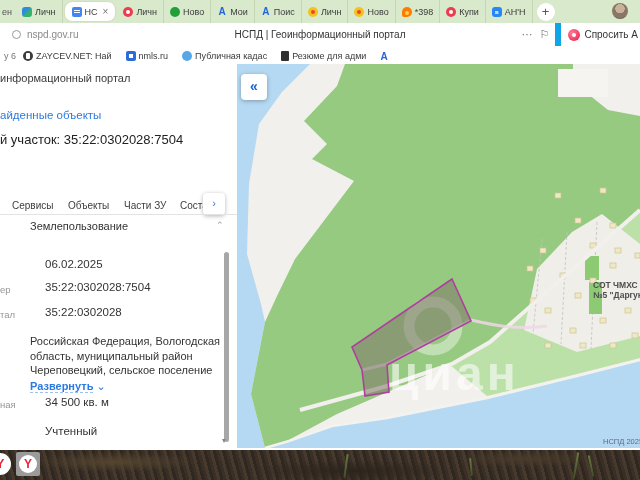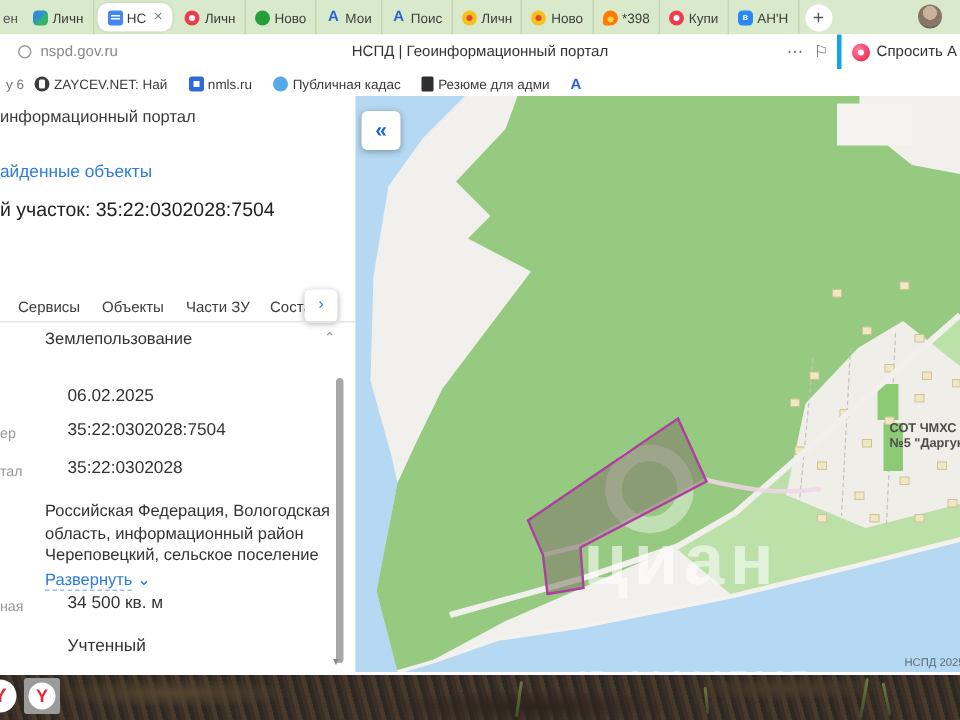--- a/index.html
+++ b/index.html
@@ -43,21 +43,21 @@
   
   .addrbar { position:absolute; left:0; top:23px; width:640px; height:23px; background:#fff;
     display:flex; align-items:center; font-size:10px; color:#333; }
   .siteinfo { width:9px; height:9px; border:1px solid #9a9a9a; border-radius:50%; margin:0 6px 0 12px; }
   .url { color:#8a8a8a; }
   .addr-title { position:absolute; left:0; right:0; text-align:center; color:#333; }
   .addr-right { position:absolute; right:0; top:0; height:23px; display:flex; align-items:center;
     gap:6px; background:#fff; padding-right:2px; }
   .more-dots { color:#777; font-size:11px; letter-spacing:1px; }
   .bm-flag { color:#666; font-size:11px; }
-  .alice-wrap { display:flex; align-items:center; gap:4px; border-left:3px solid #0ea5e9;
+  .alice-wrap { display:flex; align-items:center; gap:4px; border-left:6px solid #0ea5e9;
     padding-left:7px; height:23px; }
   .alice-ic { width:12px; height:12px; border-radius:50%;
     background:radial-gradient(circle at 35% 35%, #ff7d9c, #f2355c 70%); }
   .alice-ic::after{ content:""; display:block; width:4px; height:4px; margin:4px; border-radius:50%; background:#fff; }
 
   
   .bmbar { position:absolute; left:0; top:46px; width:640px; height:20px; background:#fff;
     border-bottom:1px solid #e3e3e3; display:flex; align-items:center; font-size:9px; color:#3b3b3b; }
   .bm-item { display:flex; align-items:center; gap:3px; padding:0 7px; white-space:nowrap; }
   .bm-frag { padding-left:4px; color:#777; }
@@ -82,21 +82,21 @@
   .p-tab { top:136px; font-size:10px; color:#3d3d3d; }
   .p-tabs-more { left:203px; top:129px; width:22px; height:22px; background:#fff; border-radius:4px;
     box-shadow:0 1px 4px rgba(0,0,0,.3); color:#2b7ae0; font-size:11px; text-align:center; line-height:21px; }
   .p-divider { left:0; top:150px; width:237px; height:1px; background:#e3e3e3; }
   .p-section { left:30px; top:156px; font-size:11px; color:#333; }
   .p-collapse { left:216px; top:156px; font-size:9px; color:#999; }
   .p-label { font-size:9.5px; color:#969696; left:0; }
   .p-value { font-size:11.5px; color:#333; left:30px;padding-left:15px; }
   .p-address { left:30px; top:270px; width:196px; font-size:11px; line-height:14.5px; color:#333; white-space:normal; }
   .p-expand { left:30px; top:316px; font-size:11px; color:#2b7ae0; }
-  .p-expand .lnk { border-bottom:1px dashed #9cc0ef; }
+  .p-expand .lnk { border-bottom:1px dashed #9cc0ef;font-weight:bold; }
   .p-scroll { left:224px; top:188px; width:5px; height:190px; border-radius:3px; background:#a7a7a7; }
   .p-scrolldown { left:222px; top:372px; font-size:8px; color:#888; }
 
   
   .map { position:relative; flex:1; height:384px; overflow:hidden; background:#b5d9f3; }
   .collapse-btn { position:absolute; left:4px; top:10px; width:26px; height:26px; background:#fff;
     border-radius:4px; box-shadow:0 1px 4px rgba(0,0,0,.3); color:#1765cf; font-size:14px;
     font-weight:bold; text-align:center; line-height:25px; z-index:5; }
   .sett-label { position:absolute; left:356px; top:217px; font-size:8.5px; font-weight:bold;
     color:#4c4c4c; line-height:9.5px; white-space:nowrap; z-index:3; }
@@ -230,21 +230,21 @@
       <div class="p-abs p-collapse">⌃</div>
 
       <div class="p-abs p-value" style="top:194px">06.02.2025</div>
 
       <div class="p-abs p-label" style="top:220px">ер</div>
       <div class="p-abs p-value" style="top:217px">35:22:0302028:7504</div>
 
       <div class="p-abs p-label" style="top:245px">тал</div>
       <div class="p-abs p-value" style="top:242px">35:22:0302028</div>
 
-      <div class="p-abs p-address">Российская Федерация, Вологодская область, информационный район Череповецкий, сельское поселение</div>
+      <div class="p-abs p-address">Российская Федерация, Вологодская область, муниципальный район Череповецкий, сельское поселение</div>
 
       <div class="p-abs p-expand">
         <span class="lnk">Развернуть</span>
         <span>⌄</span>
       </div>
 
       <div class="p-abs p-label" style="top:335px">ная</div>
       <div class="p-abs p-value" style="top:332px">34 500 кв. м</div>
 
       <div class="p-abs p-value" style="top:361px">Учтенный</div>

